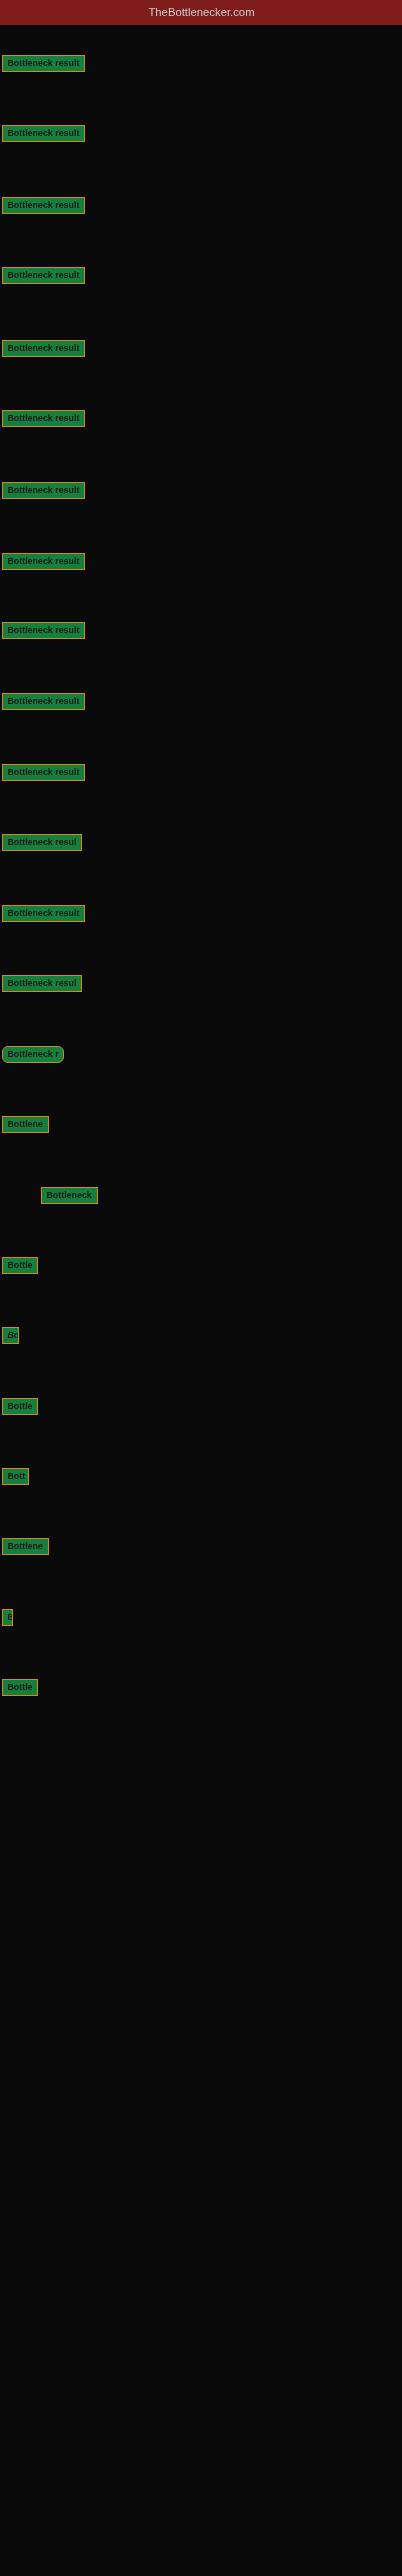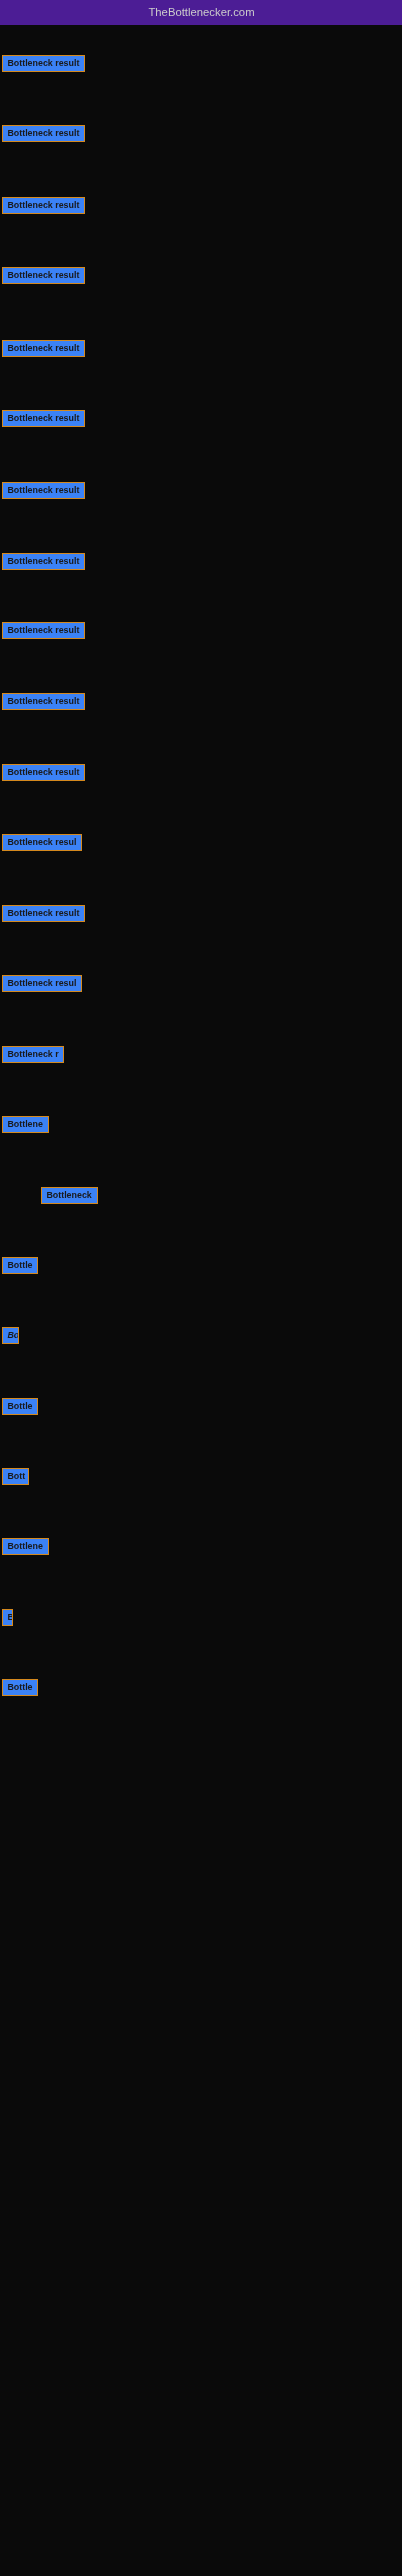--- a/index.html
+++ b/index.html
@@ -14,30 +14,30 @@
       background-color: #0a0a0a;
       font-family: Arial, sans-serif;
       position: relative;
     }
 
     .site-title {
       text-align: center;
       color: #cccccc;
       font-size: 11.3px;
       padding: 6.4px 0;
-      background-color: #4c1d95;
+      background-color: #7f1d1d;
     }
 
     .bottleneck-item {
       position: absolute;
       left: 1.6px;
     }
 
     .bottleneck-badge {
-      background-color: #3b82f6;
+      background-color: #15803d;
       color: #1a1a1a;
       font-size: 8.9px;
       font-weight: bold;
       padding: 2.4px 4.8px;
       display: inline-block;
       border: 0.8px solid #d4891e;
     }
   </style>
 </head>
 <body>
@@ -52,21 +52,21 @@
     <div class="bottleneck-item" style="top: 315px;"><span class="bottleneck-badge" style="max-width: 97px; overflow: hidden; white-space: nowrap;">Bottleneck result</span></div>
     <div class="bottleneck-item" style="top: 385px;"><span class="bottleneck-badge" style="max-width: 97px; overflow: hidden; white-space: nowrap;">Bottleneck result</span></div>
     <div class="bottleneck-item" style="top: 457px;"><span class="bottleneck-badge" style="max-width: 97px; overflow: hidden; white-space: nowrap;">Bottleneck result</span></div>
     <div class="bottleneck-item" style="top: 528px;"><span class="bottleneck-badge" style="max-width: 97px; overflow: hidden; white-space: nowrap;">Bottleneck result</span></div>
     <div class="bottleneck-item" style="top: 597px;"><span class="bottleneck-badge" style="max-width: 97px; overflow: hidden; white-space: nowrap;">Bottleneck result</span></div>
     <div class="bottleneck-item" style="top: 668px;"><span class="bottleneck-badge" style="max-width: 97px; overflow: hidden; white-space: nowrap;">Bottleneck result</span></div>
     <div class="bottleneck-item" style="top: 739px;"><span class="bottleneck-badge" style="max-width: 97px; overflow: hidden; white-space: nowrap;">Bottleneck result</span></div>
     <div class="bottleneck-item" style="top: 809px;"><span class="bottleneck-badge" style="max-width: 89px; overflow: hidden; white-space: nowrap;">Bottleneck resul</span></div>
     <div class="bottleneck-item" style="top: 880px;"><span class="bottleneck-badge" style="max-width: 97px; overflow: hidden; white-space: nowrap;">Bottleneck result</span></div>
     <div class="bottleneck-item" style="top: 950px;"><span class="bottleneck-badge" style="max-width: 89px; overflow: hidden; white-space: nowrap;">Bottleneck resul</span></div>
-    <div class="bottleneck-item" style="top: 1021px;"><span class="bottleneck-badge" style="max-width: 66px; overflow: hidden; white-space: nowrap;">Bottleneck r</span></div>
+    <div class="bottleneck-item" style="top: 1021px;"><span class="bottleneck-badge" style="max-width: 66px; overflow: hidden; white-space: nowrap; border-radius: 6px;">Bottleneck r</span></div>
     <div class="bottleneck-item" style="top: 1091px;"><span class="bottleneck-badge" style="max-width: 48px; overflow: hidden; white-space: nowrap;">Bottlene</span></div>
     <div class="bottleneck-item" style="top: 1162px; margin-left: 39px;"><span class="bottleneck-badge" style="max-width: 58px; overflow: hidden; white-space: nowrap;">Bottleneck</span></div>
     <div class="bottleneck-item" style="top: 1232px;"><span class="bottleneck-badge" style="max-width: 39px; overflow: hidden; white-space: nowrap;">Bottle</span></div>
     <div class="bottleneck-item" style="top: 1302px;"><span class="bottleneck-badge" style="max-width: 17.7px; overflow: hidden; white-space: nowrap; font-style: italic;">Bo</span></div>
     <div class="bottleneck-item" style="top: 1373px;"><span class="bottleneck-badge" style="max-width: 39px; overflow: hidden; white-space: nowrap;">Bottle</span></div>
     <div class="bottleneck-item" style="top: 1443px; text-decoration: underline;"><span class="bottleneck-badge" style="max-width: 27px; overflow: hidden; white-space: nowrap;">Bott</span></div>
     <div class="bottleneck-item" style="top: 1513px;"><span class="bottleneck-badge" style="max-width: 48px; overflow: hidden; white-space: nowrap;">Bottlene</span></div>
     <div class="bottleneck-item" style="top: 1584px;"><span class="bottleneck-badge" style="max-width: 11.3px; overflow: hidden; white-space: nowrap;">B</span></div>
     <div class="bottleneck-item" style="top: 1654px;"><span class="bottleneck-badge" style="max-width: 39px; overflow: hidden; white-space: nowrap;">Bottle</span></div>
   </div>

